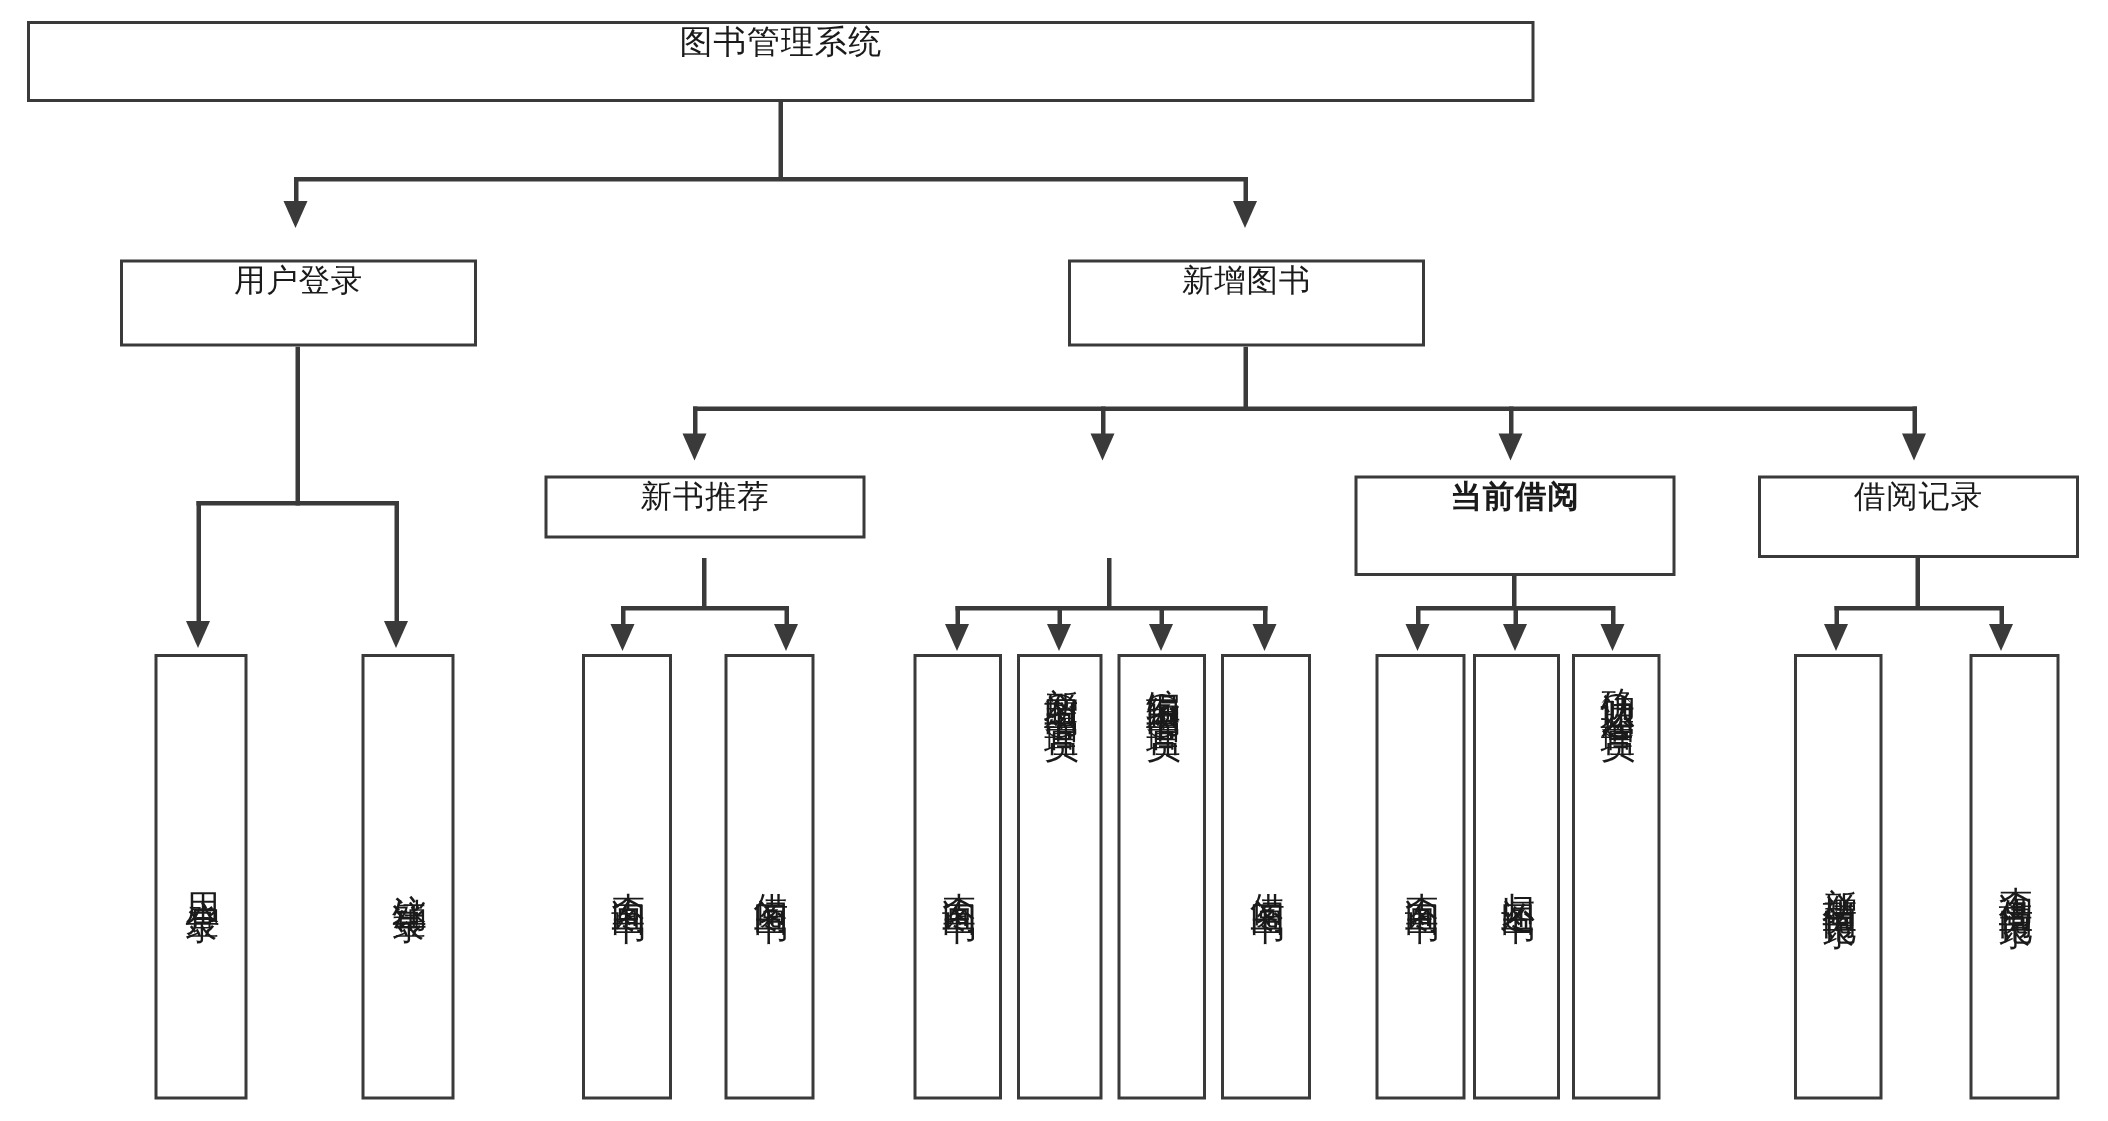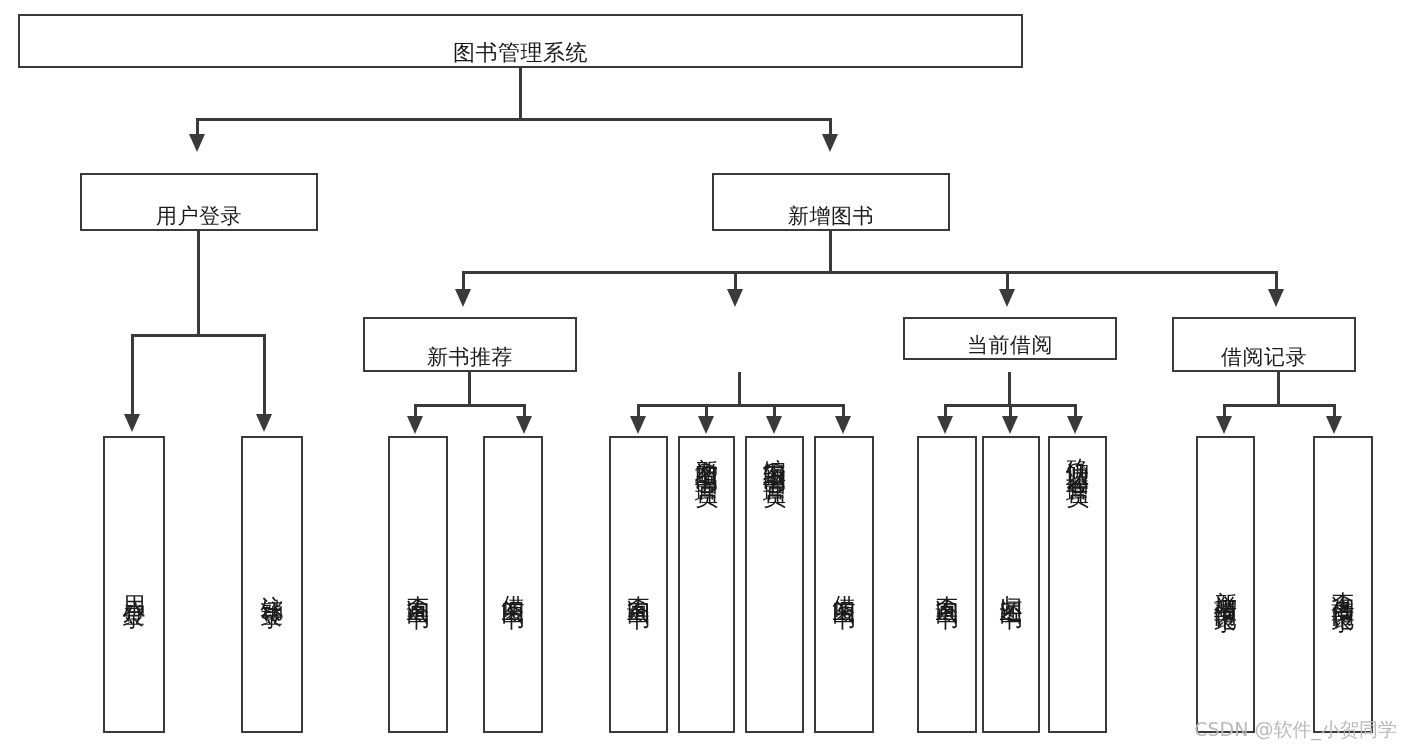--- a/index.html
+++ b/index.html
@@ -16,21 +16,21 @@
     background:#ffffff;
     overflow:hidden;
   }
   
   .node{
     position:absolute;
     box-sizing:border-box;
     border:2px solid #3a3a3a;
     background:#ffffff;
     display:flex;
-    align-items:flex-end;
+    align-items:flex-start;
     justify-content:center;
     z-index:3;
   }
   .node .lbl{
     display:block;
     text-align:center;
     line-height:1.18;
     color:#1a1a1a;
     letter-spacing:0.5px;
   }
@@ -122,27 +122,27 @@
 
   <div class="ln v" style="left:462px;top:271px;width:3px;height:20px;"></div>
   <div class="arrow" style="left:455px;top:289px;"></div>
   <div class="ln v" style="left:734px;top:271px;width:3px;height:20px;"></div>
   <div class="arrow" style="left:727px;top:289px;"></div>
   <div class="ln v" style="left:1006px;top:271px;width:3px;height:20px;"></div>
   <div class="arrow" style="left:999px;top:289px;"></div>
   <div class="ln v" style="left:1275px;top:271px;width:3px;height:20px;"></div>
   <div class="arrow" style="left:1268px;top:289px;"></div>
 
-  <div class="node horiz" style="left:363px;top:317px;width:214px;height:55px;">
+  <div class="node horiz" style="left:363px;top:317px;width:214px;height:42px;">
     <span class="lbl">新书推荐</span>
   </div>
-  <div class="node horiz" style="left:903px;top:317px;width:214px;height:43px;">
+  <div class="node horiz" style="left:903px;top:317px;width:214px;height:67px;font-weight:bold;">
     <span class="lbl">当前借阅</span>
   </div>
-  <div class="node horiz" style="left:1172px;top:317px;width:184px;height:55px;">
+  <div class="node horiz" style="left:1172px;top:317px;width:214px;height:55px;">
     <span class="lbl">借阅记录</span>
   </div>
 
   <div class="ln v" style="left:468px;top:372px;width:3px;height:34px;"></div>
   <div class="ln h" style="left:414px;top:404px;width:112px;height:3px;"></div>
   <div class="ln v" style="left:414px;top:404px;width:3px;height:14px;"></div>
   <div class="arrow" style="left:407px;top:416px;"></div>
   <div class="ln v" style="left:523px;top:404px;width:3px;height:14px;"></div>
   <div class="arrow" style="left:516px;top:416px;"></div>
 
@@ -210,15 +210,14 @@
     <span class="lbl">确认归还（管理员）</span>
   </div>
 
   <div class="node vert center-text" style="left:1196px;top:436px;width:59px;height:297px;">
     <span class="lbl">新增借阅记录</span>
   </div>
   <div class="node vert center-text" style="left:1313px;top:436px;width:60px;height:297px;">
     <span class="lbl">查询借阅记录</span>
   </div>
 
-  <div id="watermark">CSDN @软件_小贺同学</div>
 
 </div>
 
 </body></html>

